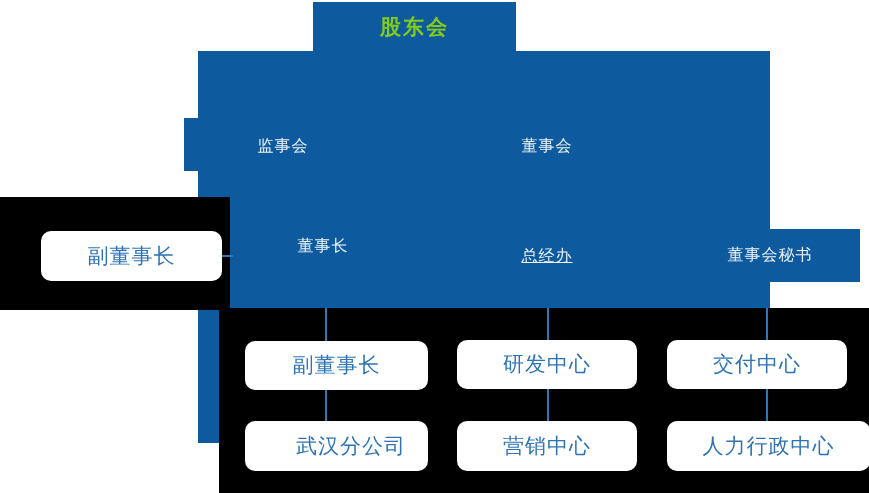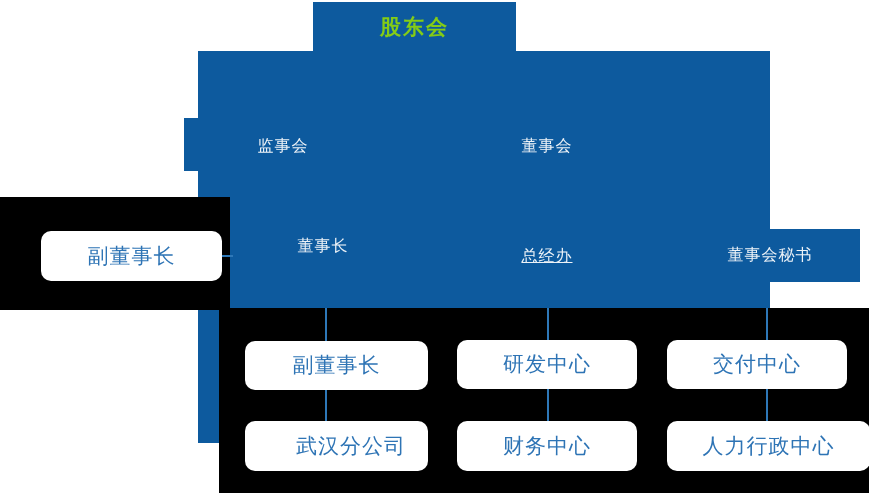--- a/index.html
+++ b/index.html
@@ -87,16 +87,16 @@
   <div class="abs connector" id="conn-c2a"></div>
   <div class="abs connector" id="conn-c2b"></div>
   <div class="abs connector" id="conn-c3a"></div>
   <div class="abs connector" id="conn-c3b"></div>
 
   <div class="abs node-card" id="node-vice-chairman">副董事长</div>
   <div class="abs node-card" id="node-marketing">副董事长</div>
   <div class="abs node-card" id="node-rd">研发中心</div>
   <div class="abs node-card" id="node-delivery">交付中心</div>
   <div class="abs node-card" id="node-wuhan">武汉分公司</div>
-  <div class="abs node-card" id="node-finance">财务中心</div>
+  <div class="abs node-card" id="node-finance">营销中心</div>
   <div class="abs node-card" id="node-hr">人力行政中心</div>
 
 </div>
 
 </body></html>

